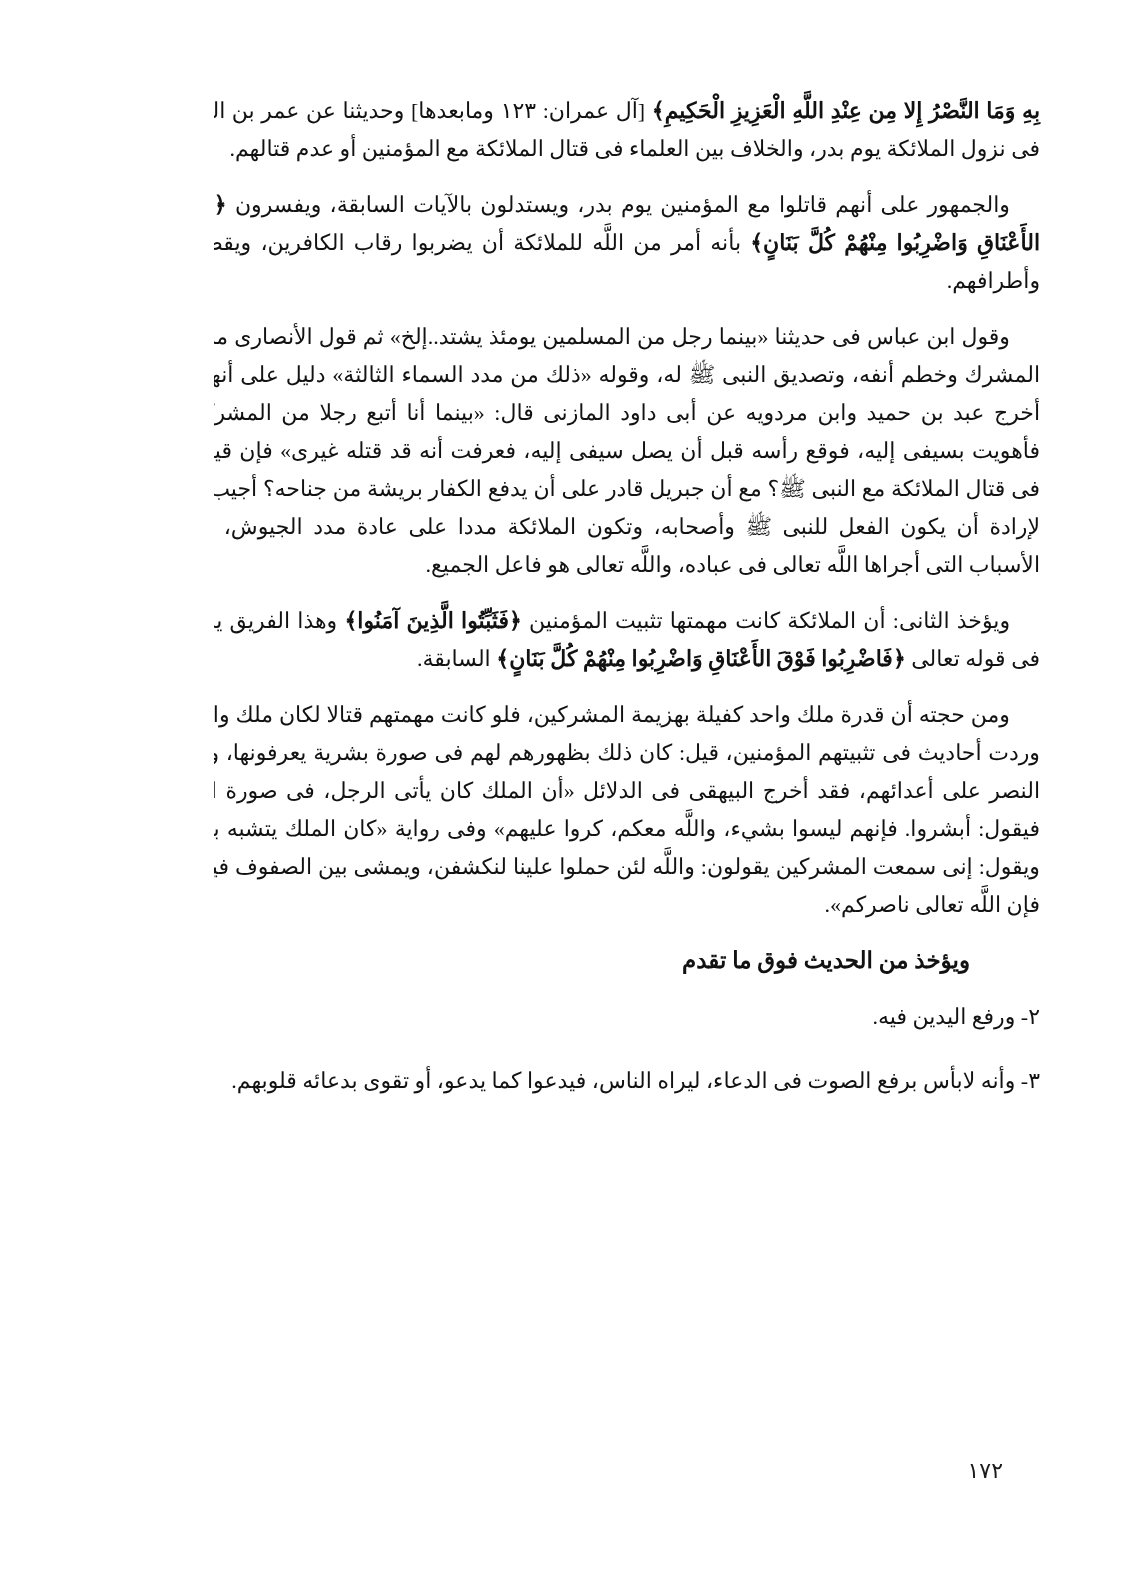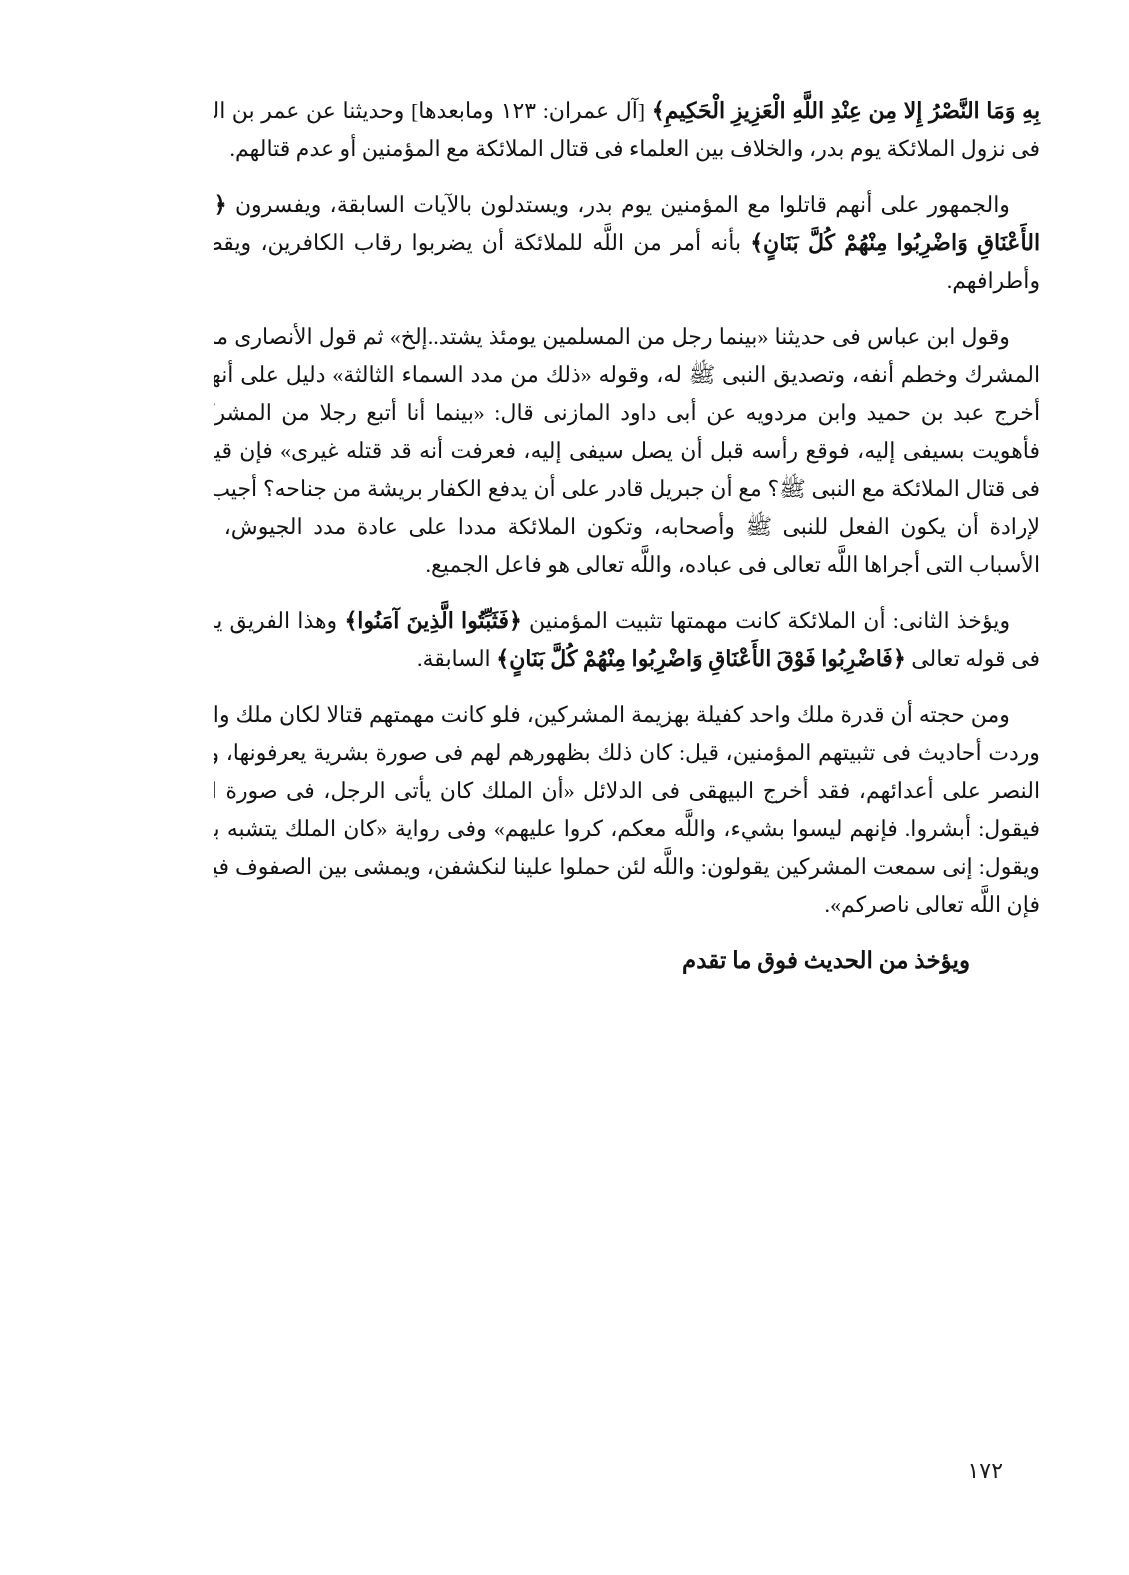--- a/index.html
+++ b/index.html
@@ -92,18 +92,20 @@
       <span> السابقة.</span>
     </p>
 
     <p class="para">
       <span>ومن حجته أن قدرة ملك واحد كفيلة بهزيمة المشركين، فلو كانت مهمتهم قتالا لكان ملك واحد كافيا، وقد وردت أحاديث فى تثبيتهم المؤمنين، قيل: كان ذلك بظهورهم لهم فى صورة بشرية يعرفونها، ووعدهم إياهم النصر على أعدائهم، فقد أخرج البيهقى فى الدلائل «أن الملك كان يأتى الرجل، فى صورة الرجل يعرفه، فيقول: أبشروا. فإنهم ليسوا بشيء، واللَّه معكم، كروا عليهم» وفى رواية «كان الملك يتشبه بالرجل، فيأتى ويقول: إنى سمعت المشركين يقولون: واللَّه لئن حملوا علينا لنكشفن، ويمشى بين الصفوف فيقول: أبشروا. فإن اللَّه تعالى ناصركم».</span>
     </p>
 
 
     <h2 class="section-heading">ويؤخذ من الحديث فوق ما تقدم</h2>
 
+    <div class="benefit-item">٢- ورفع اليدين فيه.</div>
+    <div class="benefit-item">٣- وأنه لابأس برفع الصوت فى الدعاء، ليراه الناس، فيدعوا كما يدعو، أو تقوى بدعائه قلوبهم.</div>
 
   </div>
 
   <div class="page-number">١٧٢</div>
 
 </div>
 
 </body></html>

